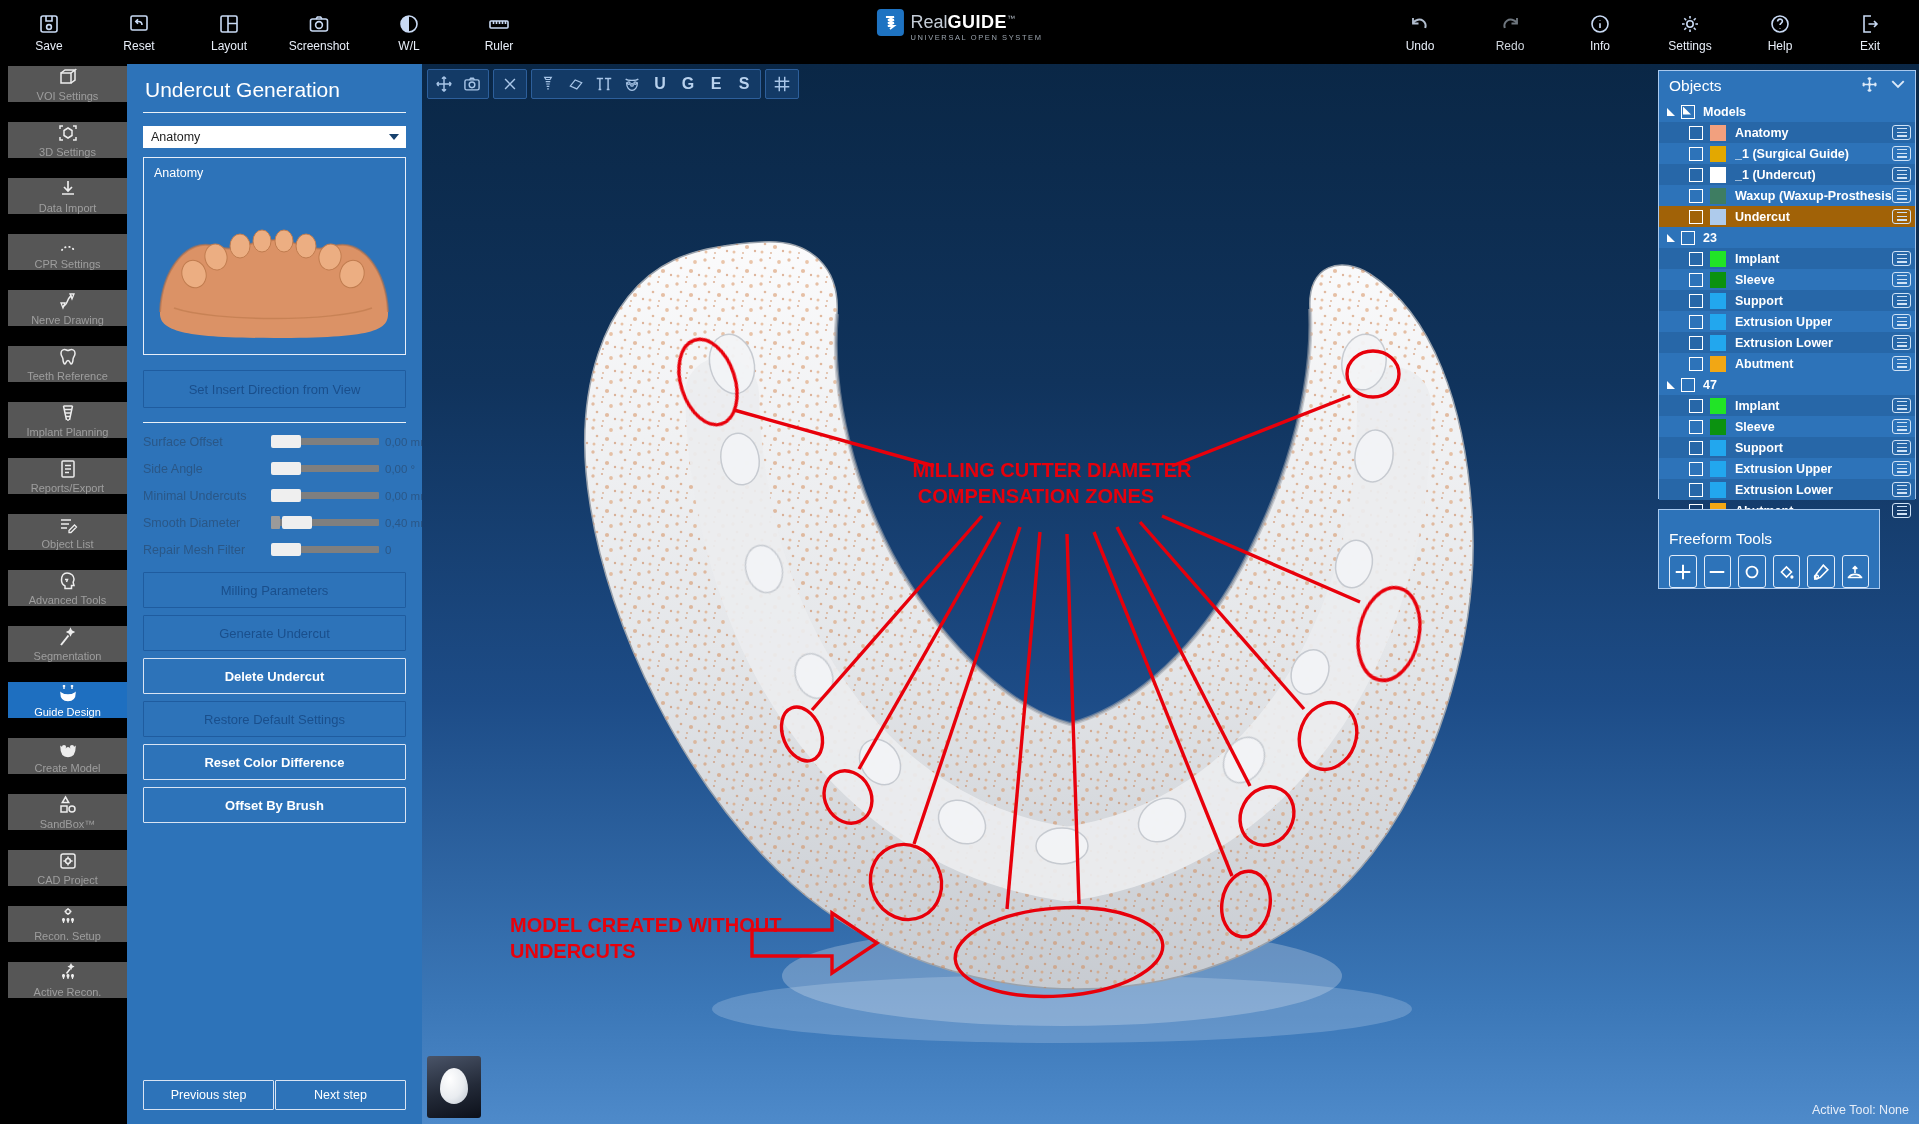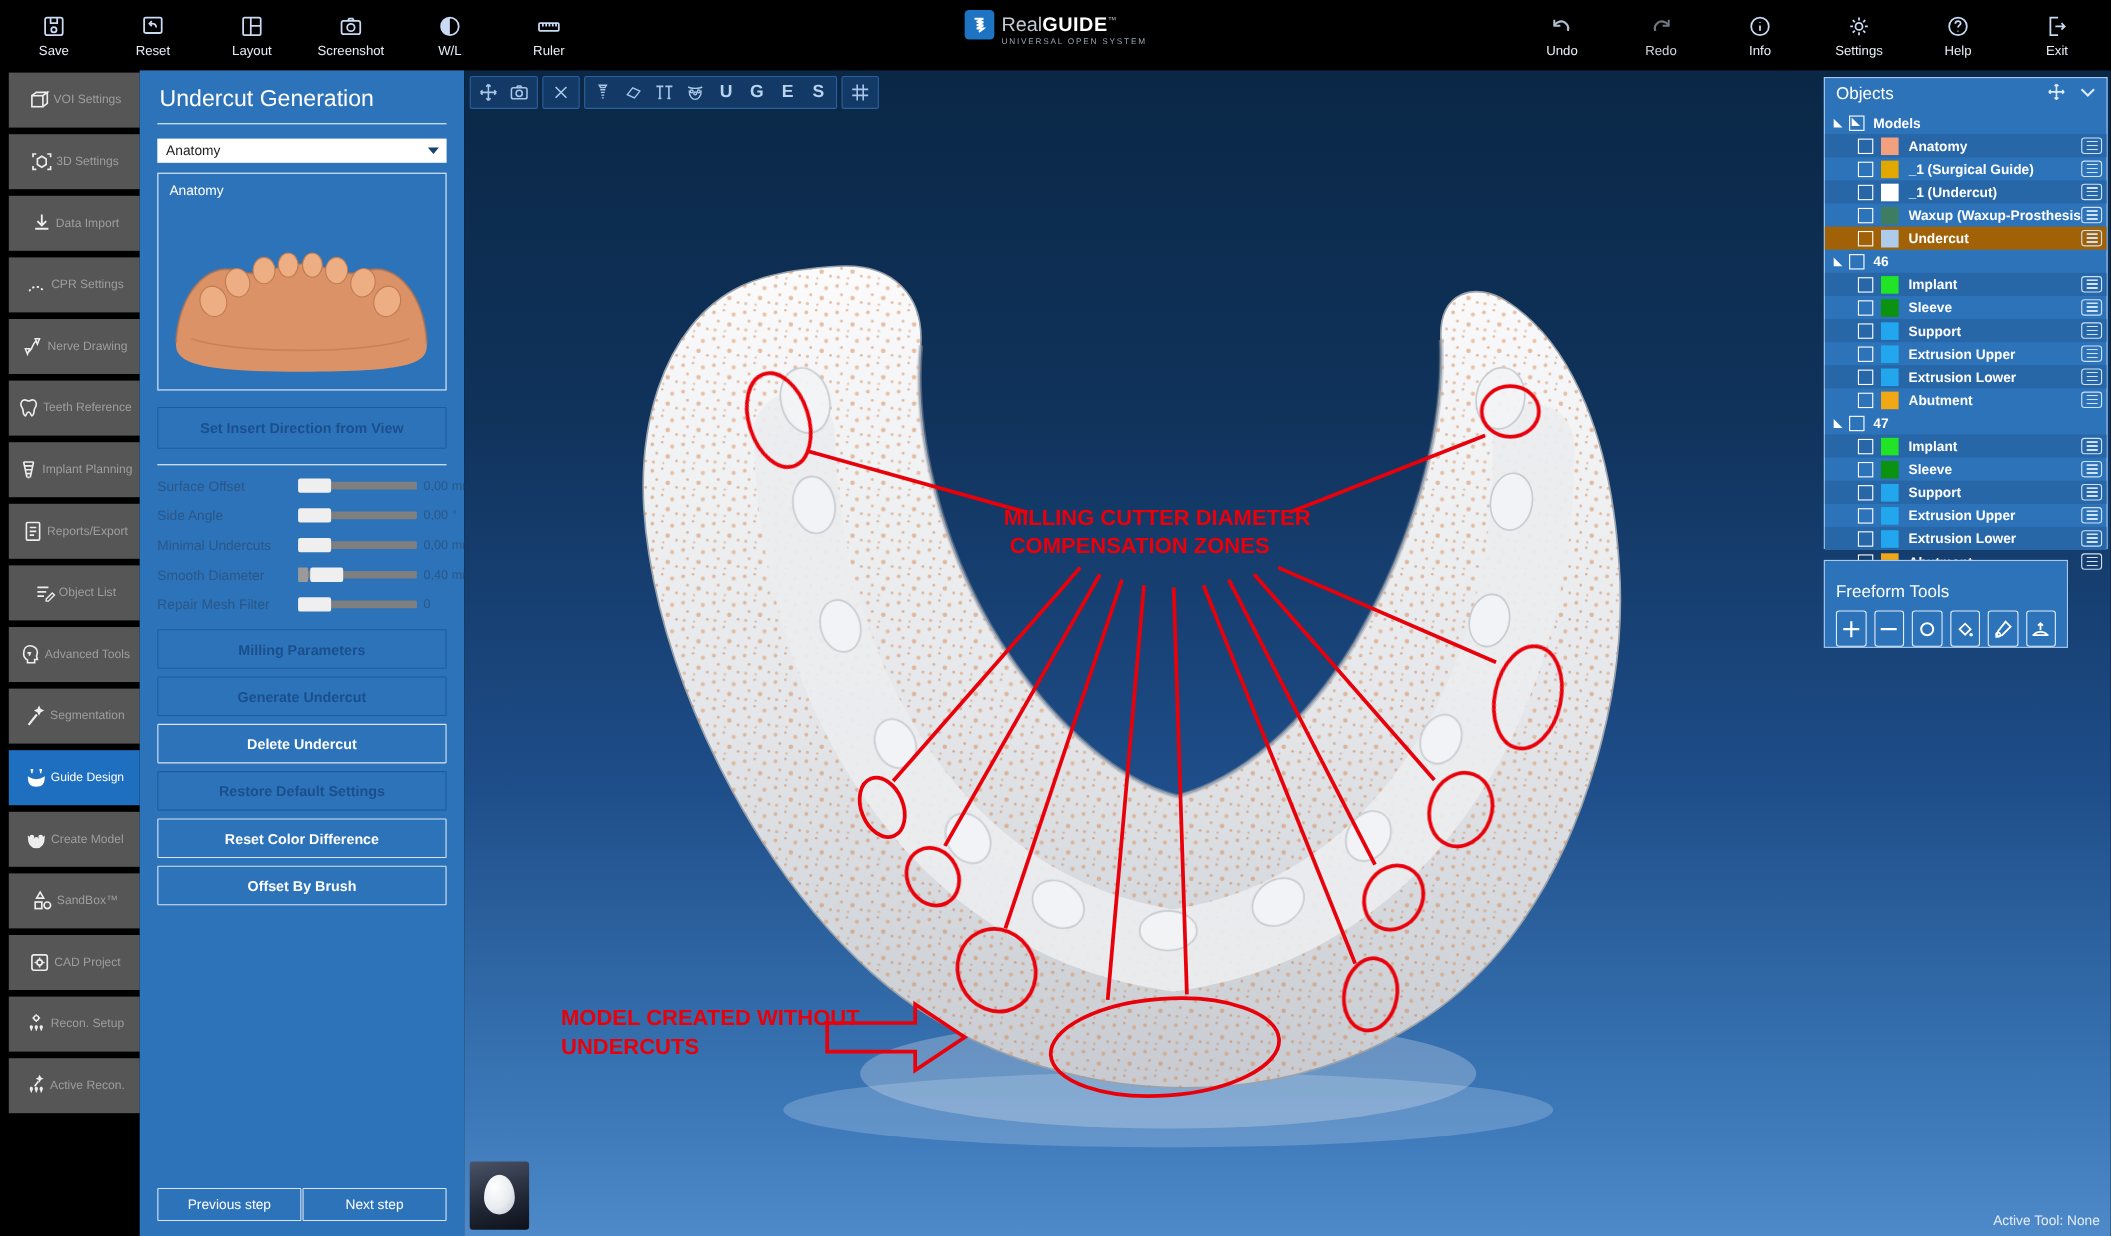--- a/index.html
+++ b/index.html
@@ -17,42 +17,42 @@
   .logo{position:absolute;left:50%;top:9px;transform:translateX(-50%);display:flex;gap:7px;align-items:flex-start;}
   .logo-box{width:27px;height:27px;background:#1e73c2;border-radius:4px;display:flex;align-items:center;justify-content:center;}
   .logo-box svg{display:block;}
   .logo-text{display:flex;flex-direction:column;}
   .logo-line1{font-size:18px;line-height:19px;color:#c3cbd5;}
   .logo-line1 b{color:#fff;font-weight:bold;letter-spacing:.5px;}
   .logo-tm{font-size:8px;color:#aab2bc;vertical-align:super;}
   .logo-sub{font-size:7.5px;letter-spacing:1.6px;color:#9aa3ad;margin-top:1px;}
   
   .sidebar{position:absolute;top:64px;left:0;width:127px;bottom:0;background:#000;}
-  .sb-item{position:absolute;left:8px;width:119px;height:50px;background:#565656;display:flex;flex-direction:row;
+  .sb-item{position:absolute;left:8px;width:119px;height:36px;background:#565656;display:flex;flex-direction:column;
            align-items:center;justify-content:center;gap:2px;cursor:pointer;}
   .sb-item svg{display:block;}
   .sb-label{font-size:11px;color:#9e9e9e;white-space:nowrap;}
   .sb-item.active{background:#1e6fc0;}
   .sb-item.active .sb-label{color:#fff;}
   
   .panel{position:absolute;top:64px;left:127px;width:295px;bottom:0;background:#2d73b9;box-sizing:border-box;
          padding:12px 16px 14px 16px;display:flex;flex-direction:column;color:#fff;}
   .panel-title{font-size:21px;font-weight:normal;color:#fff;margin:2px 0 10px 2px;}
   .hr{height:1px;background:rgba(255,255,255,.9);flex:none;}
   .select{margin-top:13px;height:22px;background:#fff;display:flex;align-items:center;position:relative;
           padding:0 8px;cursor:pointer;flex:none;}
   .select-text{font-size:12.5px;color:#1d1d1d;}
   .select-arrow{position:absolute;right:7px;top:8px;width:0;height:0;border-left:5px solid transparent;
                 border-right:5px solid transparent;border-top:6px solid #17416e;}
   .preview{margin-top:9px;height:196px;border:1.5px solid #e7eef9;position:relative;flex:none;}
   .preview-label{position:absolute;left:10px;top:8px;font-size:12.5px;color:#fff;}
   .preview svg{position:absolute;left:0;top:22px;}
   .btn{box-sizing:border-box;width:100%;height:36px;border:1px solid #d8e4f4;background:transparent;border-radius:1px;
        display:flex;align-items:center;justify-content:center;font-size:13px;color:#fff;cursor:pointer;flex:none;}
-  .btn.disabled{border-color:#1f5c9f;color:#1a4f8c;cursor:default;font-weight:bold;}
+  .btn.disabled{border-color:#1f5c9f;color:#1a4f8c;cursor:default;}
   .btn.insert{margin-top:15px;height:38px;}
   .sliders{margin-top:5px;flex:none;}
   .slider-row{display:flex;align-items:center;height:27px;}
   .slider-label{width:128px;font-size:12.5px;color:#2a5787;flex:none;}
   .slider-track{position:relative;width:108px;height:7px;background:#7f7f7f;border-radius:1px;flex:none;}
   .slider-handle{position:absolute;top:-3px;left:0;width:30px;height:13px;background:#efefef;border-radius:2px;}
   .slider-row.smooth .slider-handle{left:11px;}
   .slider-row.smooth .slider-track::before{content:"";position:absolute;left:0;top:-3px;width:9px;height:13px;background:#9a9a9a;border-radius:1px;}
   .slider-value{margin-left:6px;font-size:11.5px;color:#2a5787;white-space:nowrap;}
   .btn-stack{margin-top:9px;display:flex;flex-direction:column;gap:7px;flex:none;}
@@ -683,21 +683,21 @@
         <span class="tswatch" style="background: rgb(174, 203, 236);"></span>
         <span class="tlabel">Undercut</span>
         <span class="tmenu">
             <i></i>
           </span>
       </div>
 
       <div class="trow root">
         <span class="texp"></span>
         <span class="tcheck"></span>
-        <span class="tlabel">46</span>
+        <span class="tlabel">23</span>
       </div>
       <div class="trow child alt">
         <span class="tcheck"></span>
         <span class="tswatch" style="background: rgb(33, 228, 38);"></span>
         <span class="tlabel">Implant</span>
         <span class="tmenu">
             <i></i>
           </span>
       </div>
       <div class="trow child">

